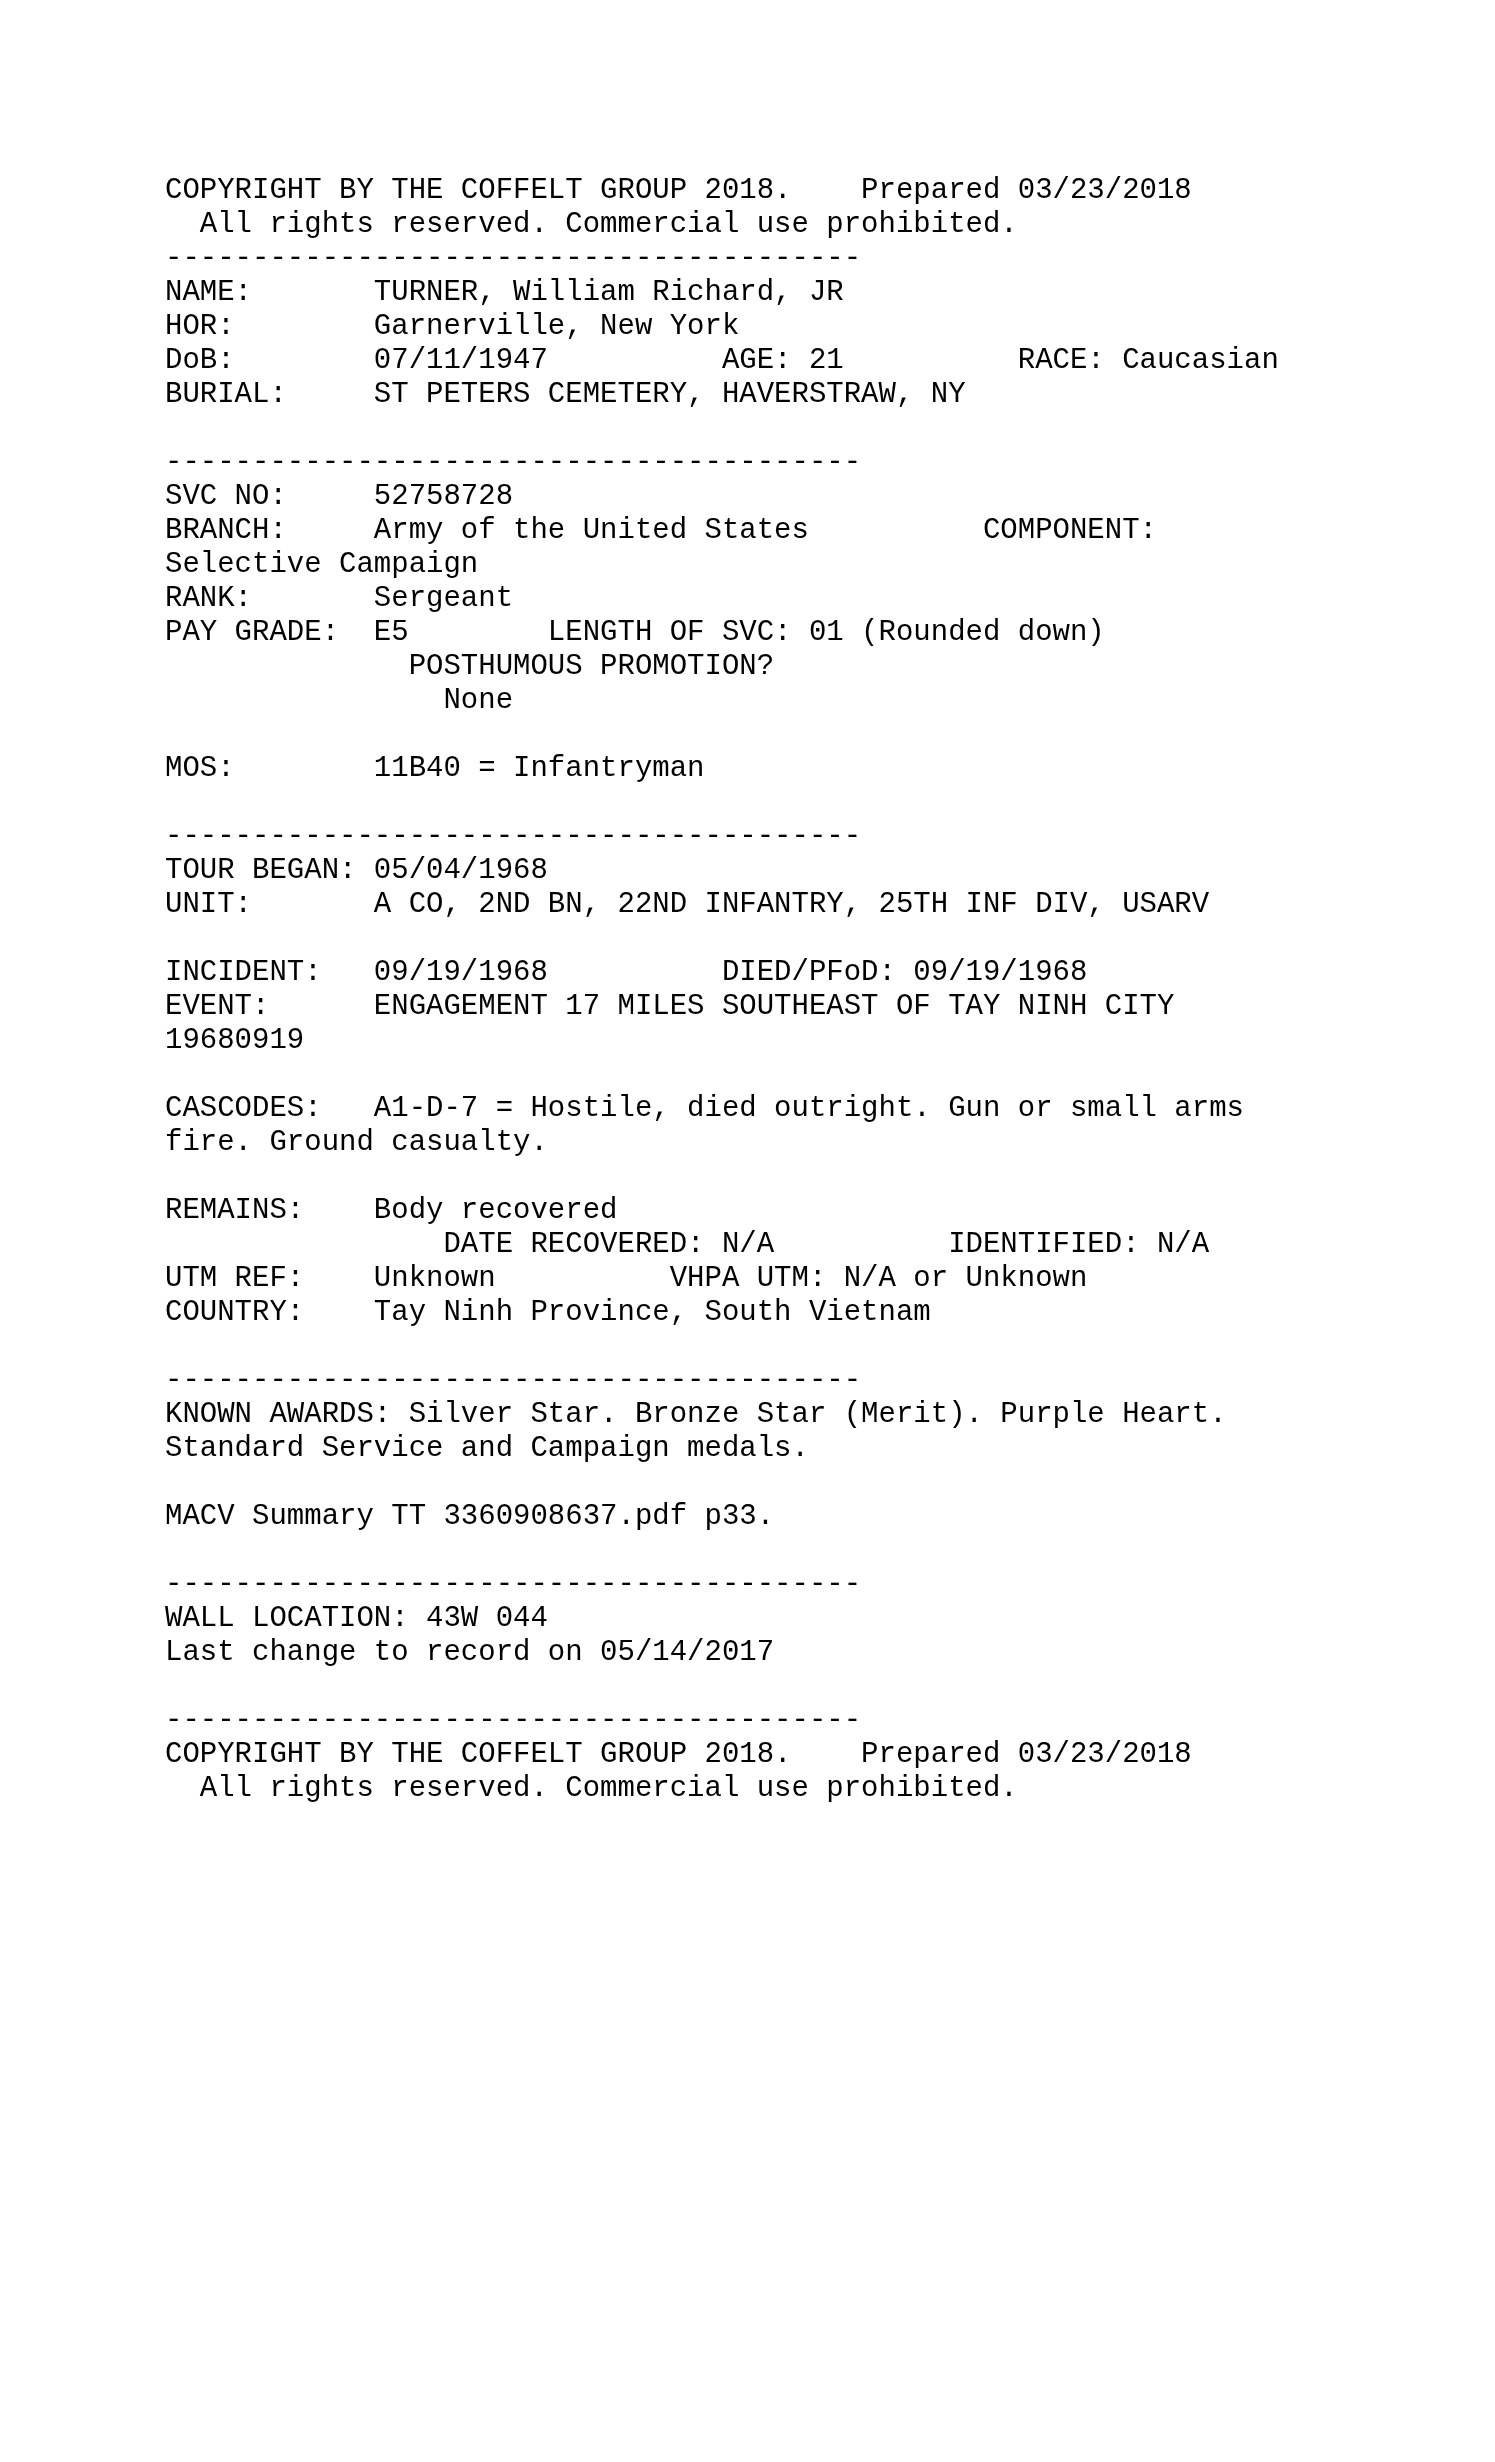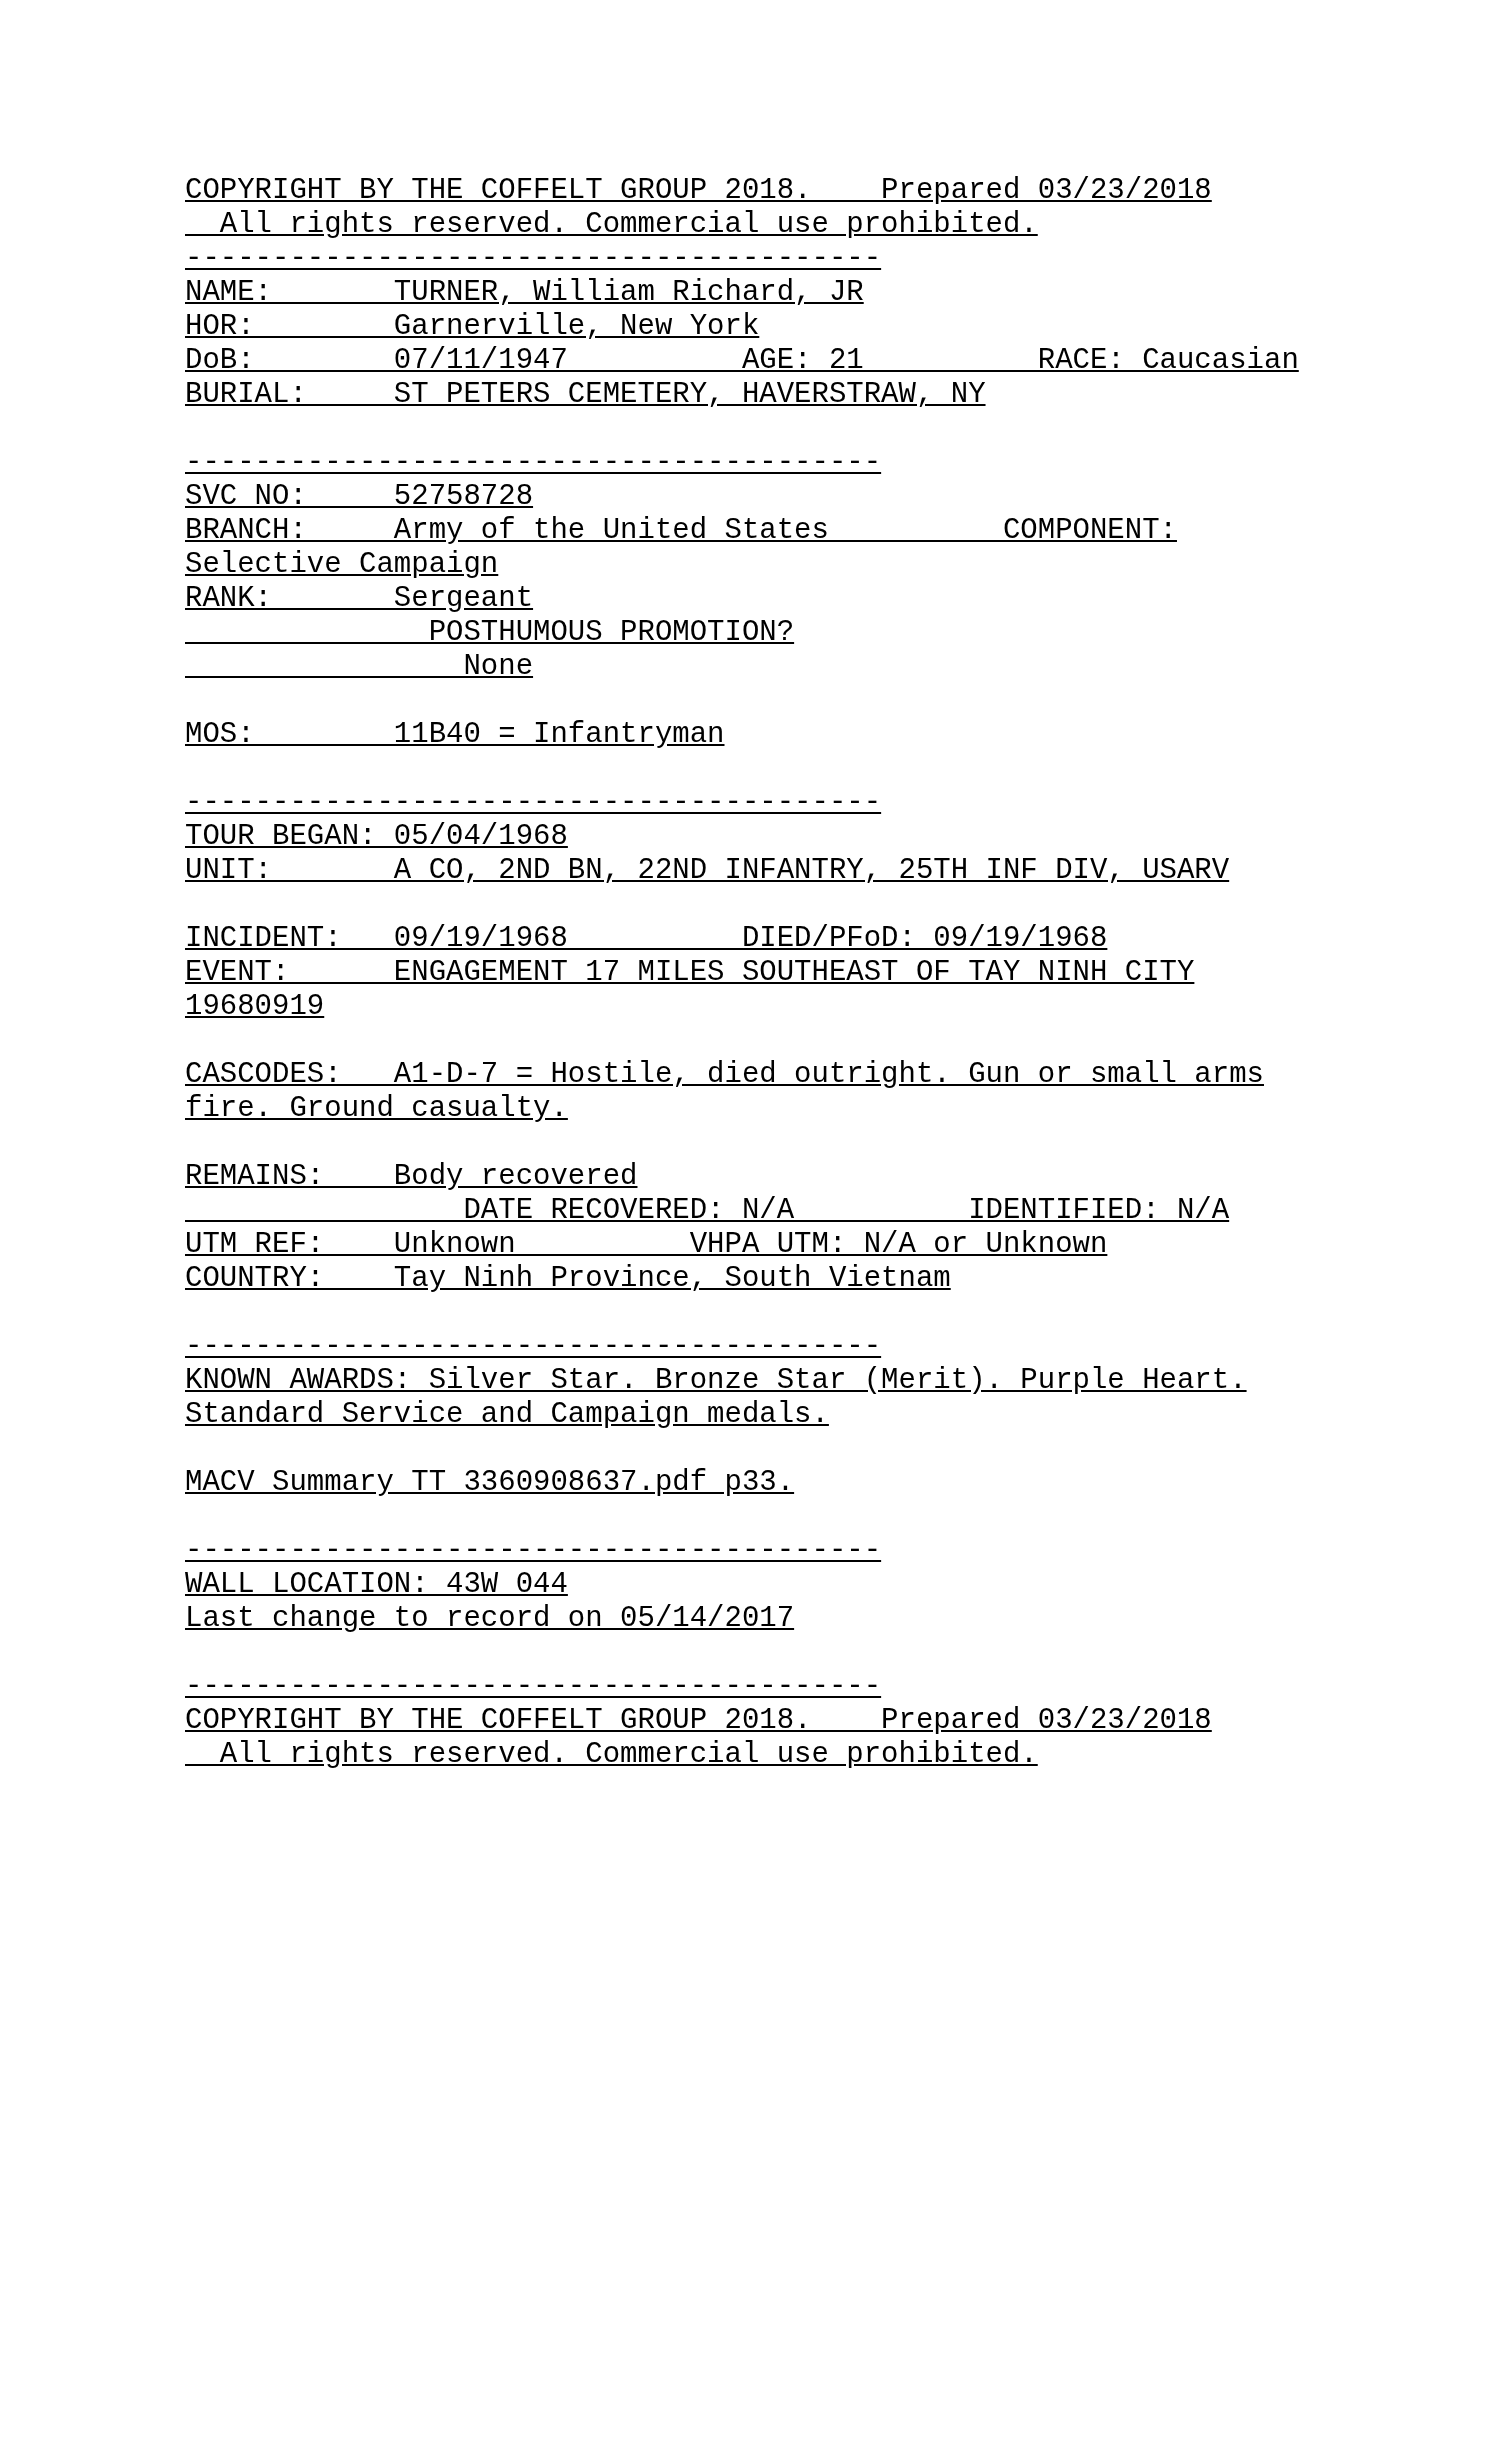--- a/index.html
+++ b/index.html
@@ -8,26 +8,25 @@
     background: #ffffff;
   }
   body {
     width: 1495px;
     height: 2462px;
     position: relative;
     font-family: "Liberation Mono", "DejaVu Sans Mono", monospace;
   }
   .record {
     position: absolute;
-    left: 185px;
+    left: 165px;
     top: 174px;
     color: #000000;
     font-size: 29px;
     font-weight: normal;
-    text-decoration: underline;
   }
   .line {
     white-space: pre;
     height: 34px;
     line-height: 34px;
   }
 </style>
 </head>
 <body>
 
@@ -38,20 +37,21 @@
   <div class="line">NAME:       TURNER, William Richard, JR</div>
   <div class="line">HOR:        Garnerville, New York</div>
   <div class="line">DoB:        07/11/1947          AGE: 21          RACE: Caucasian</div>
   <div class="line">BURIAL:     ST PETERS CEMETERY, HAVERSTRAW, NY</div>
   <div class="line"></div>
   <div class="line">----------------------------------------</div>
   <div class="line">SVC NO:     52758728</div>
   <div class="line">BRANCH:     Army of the United States          COMPONENT:</div>
   <div class="line">Selective Campaign</div>
   <div class="line">RANK:       Sergeant</div>
+  <div class="line">PAY GRADE:  E5        LENGTH OF SVC: 01 (Rounded down)</div>
   <div class="line">              POSTHUMOUS PROMOTION?</div>
   <div class="line">                None</div>
   <div class="line"></div>
   <div class="line">MOS:        11B40 = Infantryman</div>
   <div class="line"></div>
   <div class="line">----------------------------------------</div>
   <div class="line">TOUR BEGAN: 05/04/1968</div>
   <div class="line">UNIT:       A CO, 2ND BN, 22ND INFANTRY, 25TH INF DIV, USARV</div>
   <div class="line"></div>
   <div class="line">INCIDENT:   09/19/1968          DIED/PFoD: 09/19/1968</div>

